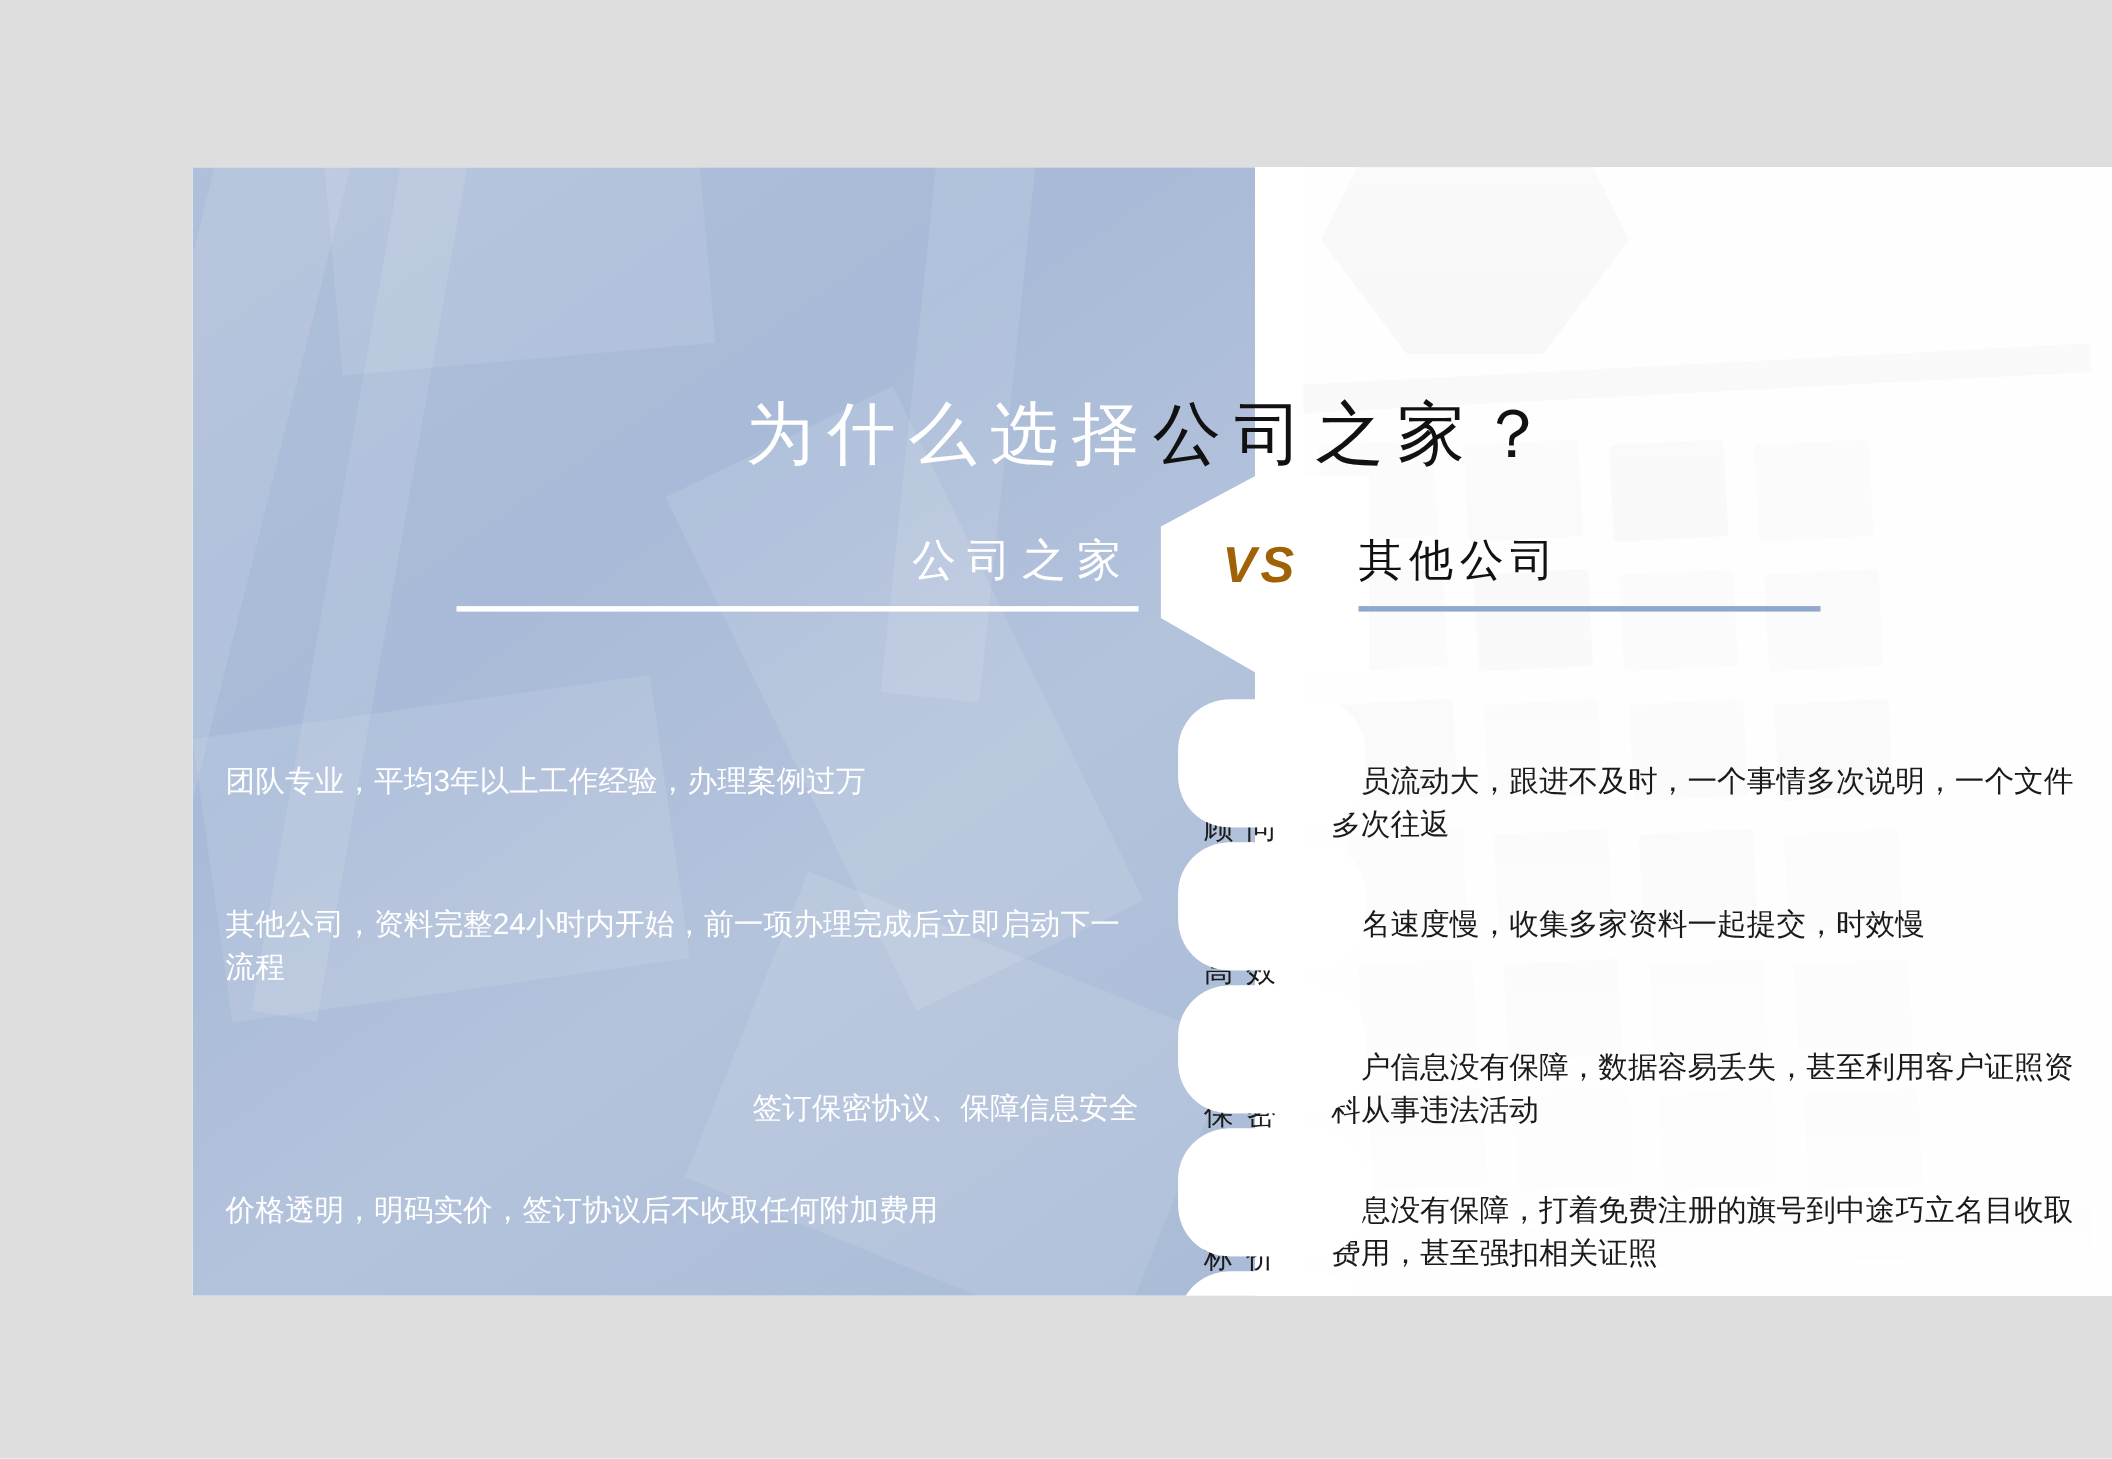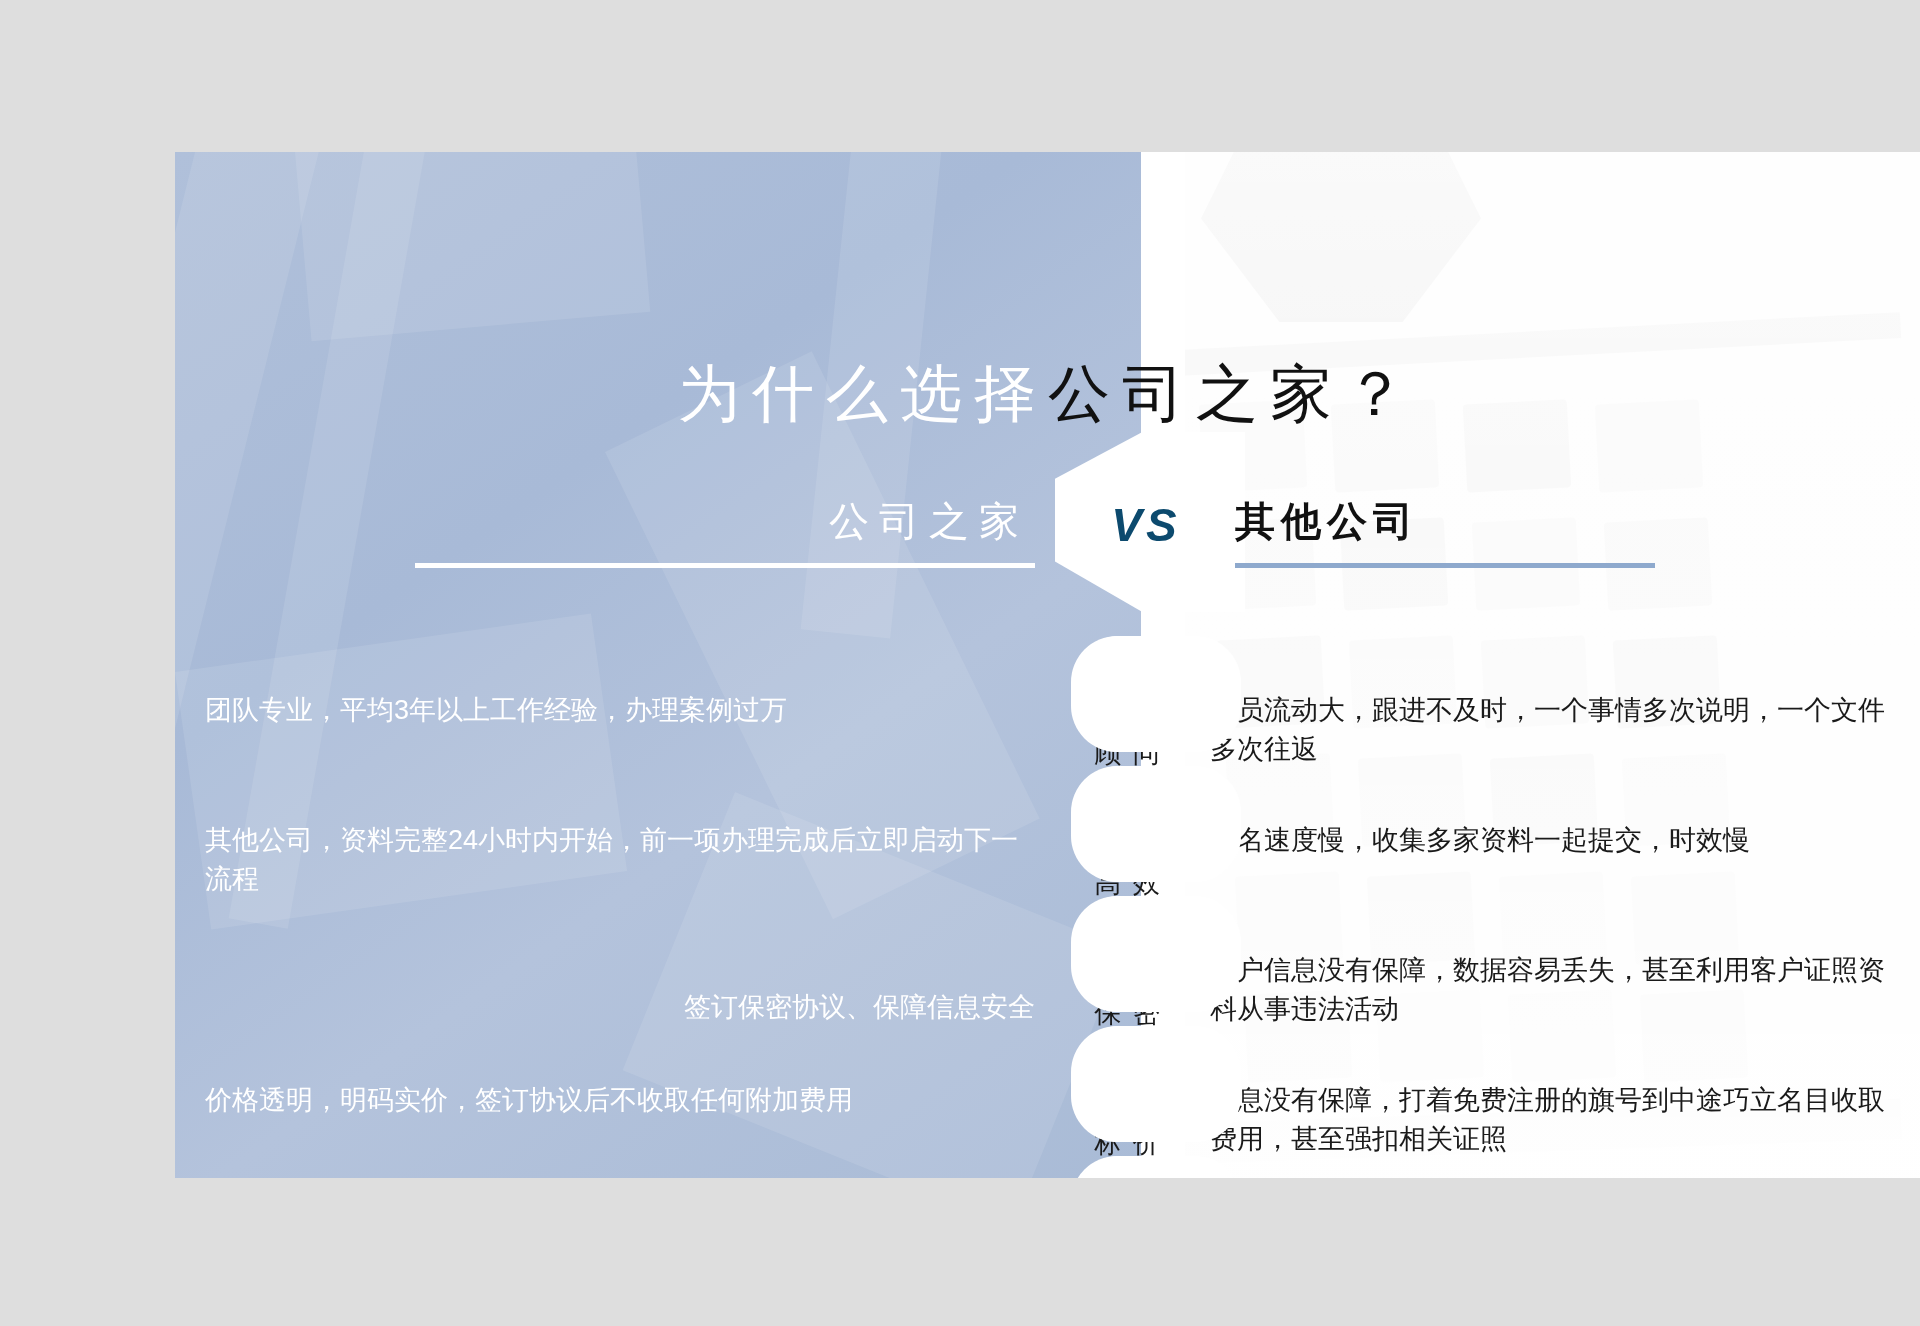--- a/index.html
+++ b/index.html
@@ -93,21 +93,21 @@
     font-weight: 400;
     white-space: nowrap;
     z-index: 6;
   }
   .title .t-white { color: #ffffff; }
   .title .t-dark  { color: #111111; }
 
   
   .vs-row {
     position: absolute;
-    top: 342px;
+    top: 330px;
     left: 0; right: 0;
     height: 110px;
     z-index: 6;
   }
   .vs-left {
     position: absolute;
     left: 240px;
     width: 620px;
     text-align: right;
   }
@@ -127,28 +127,27 @@
   .vs-word {
     position: absolute;
     left: 906px;
     top: 4px;
     width: 130px;
     text-align: center;
     font-size: 46px;
     font-weight: 700;
     font-style: italic;
     letter-spacing: 4px;
-    color: #0c4a6e;
+    color: #a16207;
     font-family: "Liberation Sans", "DejaVu Sans", sans-serif;
   }
   .vs-right {
     position: absolute;
     left: 1060px;
     width: 420px;
-    font-weight: bold;
   }
   .vs-right .label {
     font-size: 40px;
     letter-spacing: 6px;
     color: #111111;
     display: block;
   }
   .vs-right .rule {
     margin-top: 14px;
     height: 5px;

